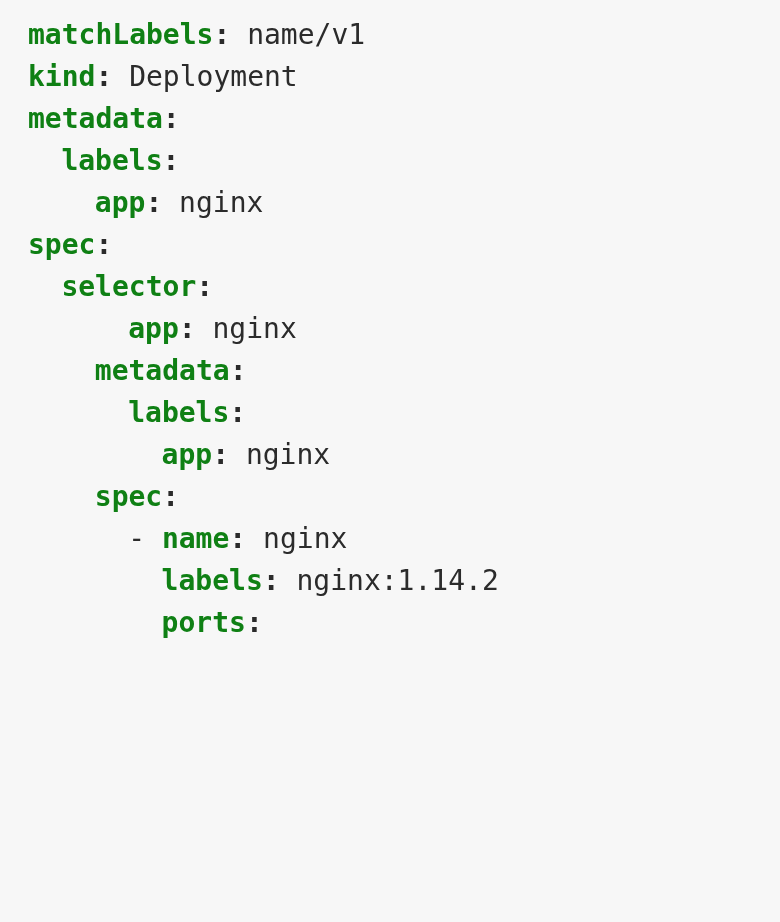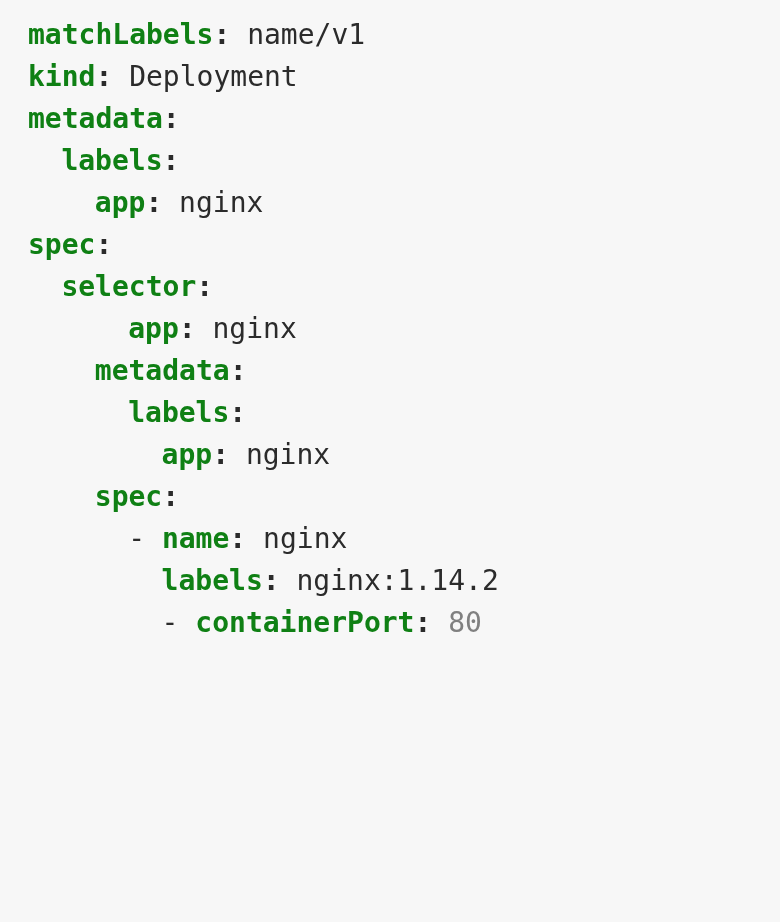--- a/index.html
+++ b/index.html
@@ -68,14 +68,14 @@
     <div class="code-line ind-2"><span class="tok-key">app</span><span class="tok-punct">:</span><span class="tok-space"> </span><span class="tok-string">nginx</span></div>
     <div class="code-line ind-0"><span class="tok-key">spec</span><span class="tok-punct">:</span></div>
     <div class="code-line ind-1"><span class="tok-key">selector</span><span class="tok-punct">:</span></div>
     <div class="code-line ind-3"><span class="tok-key">app</span><span class="tok-punct">:</span><span class="tok-space"> </span><span class="tok-string">nginx</span></div>
     <div class="code-line ind-2"><span class="tok-key">metadata</span><span class="tok-punct">:</span></div>
     <div class="code-line ind-3"><span class="tok-key">labels</span><span class="tok-punct">:</span></div>
     <div class="code-line ind-4"><span class="tok-key">app</span><span class="tok-punct">:</span><span class="tok-space"> </span><span class="tok-string">nginx</span></div>
     <div class="code-line ind-2"><span class="tok-key">spec</span><span class="tok-punct">:</span></div>
     <div class="code-line ind-3"><span class="tok-dash">- </span><span class="tok-key">name</span><span class="tok-punct">:</span><span class="tok-space"> </span><span class="tok-string">nginx</span></div>
     <div class="code-line ind-4"><span class="tok-key">labels</span><span class="tok-punct">:</span><span class="tok-space"> </span><span class="tok-string">nginx:1.14.2</span></div>
-    <div class="code-line ind-4"><span class="tok-dash">- </span><span class="tok-key">containerPort</span><span class="tok-punct">:</span><span class="tok-space"> </span><span class="tok-number">80</span></div>
+    <div class="code-line ind-4"><span class="tok-key">ports</span><span class="tok-punct">:</span></div>
   </div>
 
 </body></html>

